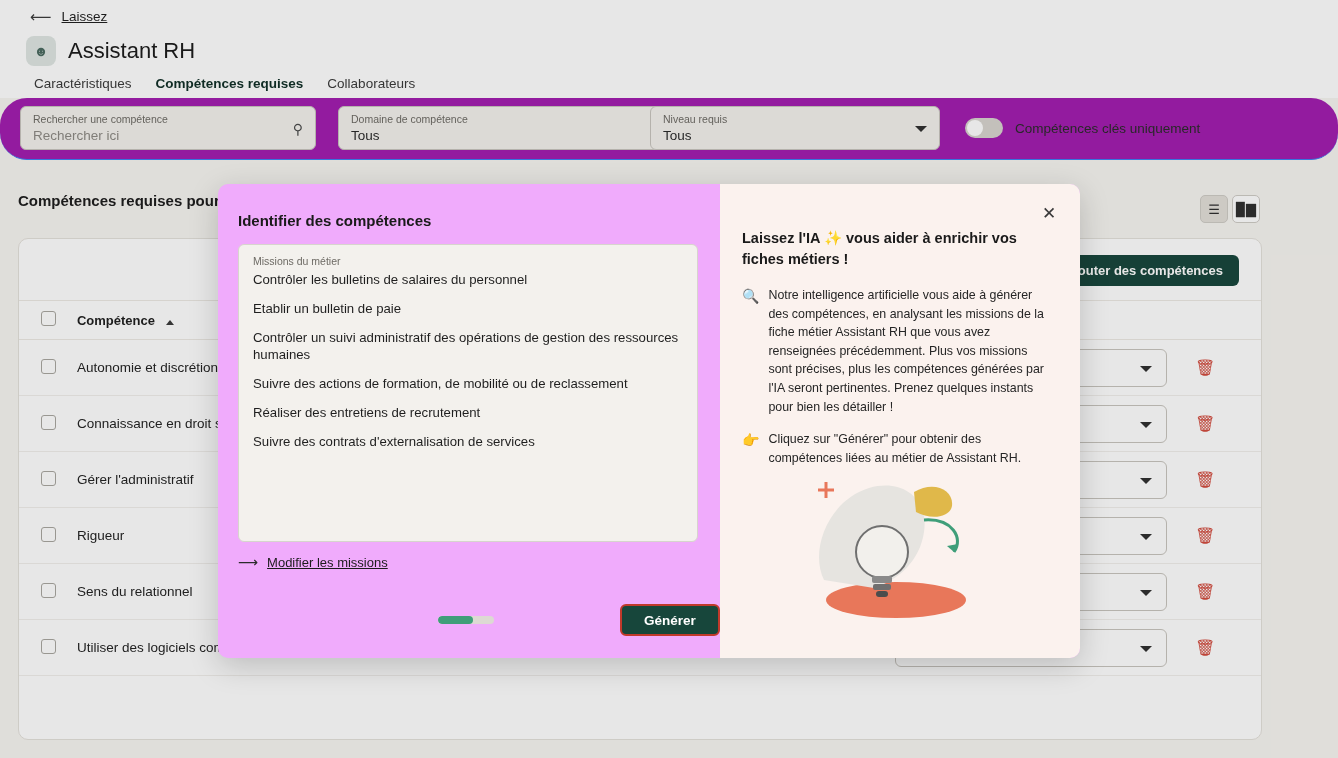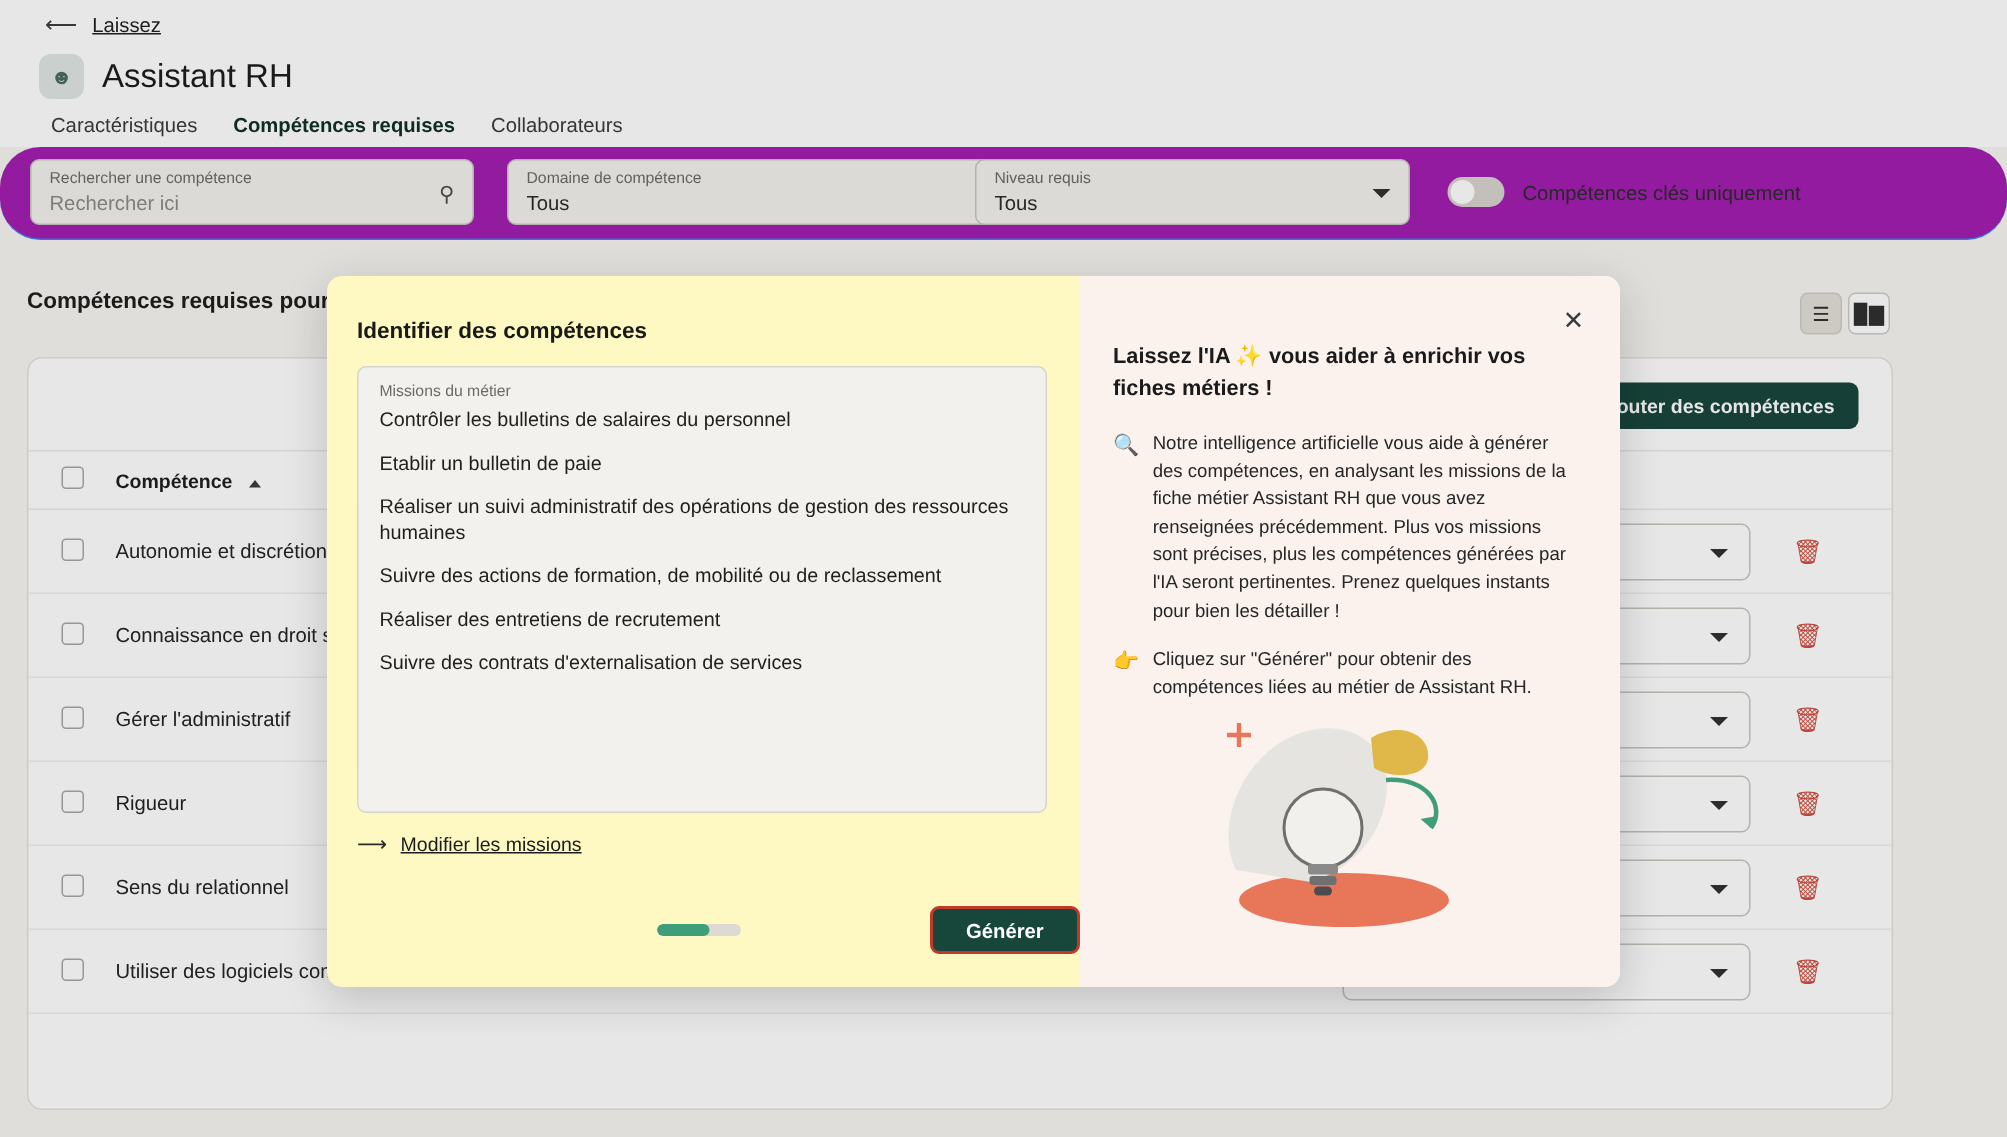--- a/index.html
+++ b/index.html
@@ -187,21 +187,21 @@
     display: flex; align-items: center; padding-left: 12px; cursor: pointer;
   }
   .per-page .sel-caret { top: 14px; right: 10px; }
 
   
   .modal-scrim {
     position: absolute; inset: 0; background: rgba(20,20,20,0.10);
   }
   .modal {
     position: absolute; top: 184px; left: 218px; width: 862px; height: 474px;
-    background: #fef9c3; border-radius: 10px; overflow: hidden;
+    background: #f0abfc; border-radius: 10px; overflow: hidden;
     box-shadow: 0 8px 30px rgba(0,0,0,0.18);
     display: flex;
   }
   .modal-left { width: 502px; position: relative; padding: 28px 24px 0 20px; }
   .modal-title { font-size: 15px; font-weight: bold; color: #1a1a1a; }
   .missions-box {
     position: absolute; top: 60px; left: 20px; width: 460px; height: 298px;
     background: #f3f1ed; border: 1px solid #d7d4cd; border-radius: 6px;
     padding: 10px 14px; overflow: hidden;
   }
@@ -391,21 +391,21 @@
   <div class="modal-scrim"></div>
   <div class="modal">
 
     <div class="modal-left">
       <div class="modal-title">Identifier des compétences</div>
 
       <div class="missions-box">
         <div class="missions-label">Missions du métier</div>
         <div class="mission-item">Contrôler les bulletins de salaires du personnel</div>
         <div class="mission-item">Etablir un bulletin de paie</div>
-        <div class="mission-item">Réaliser un suivi administratif des opérations de gestion des ressources humaines</div>
+        <div class="mission-item">Contrôler un suivi administratif des opérations de gestion des ressources humaines</div>
         <div class="mission-item">Suivre des actions de formation, de mobilité ou de reclassement</div>
         <div class="mission-item">Réaliser des entretiens de recrutement</div>
         <div class="mission-item">Suivre des contrats d'externalisation de services</div>
       </div>
 
       <div class="modify-link-wrap">
         <span class="arrow-right">⟶</span>
         <span class="modify-link">Modifier les missions</span>
       </div>
 

